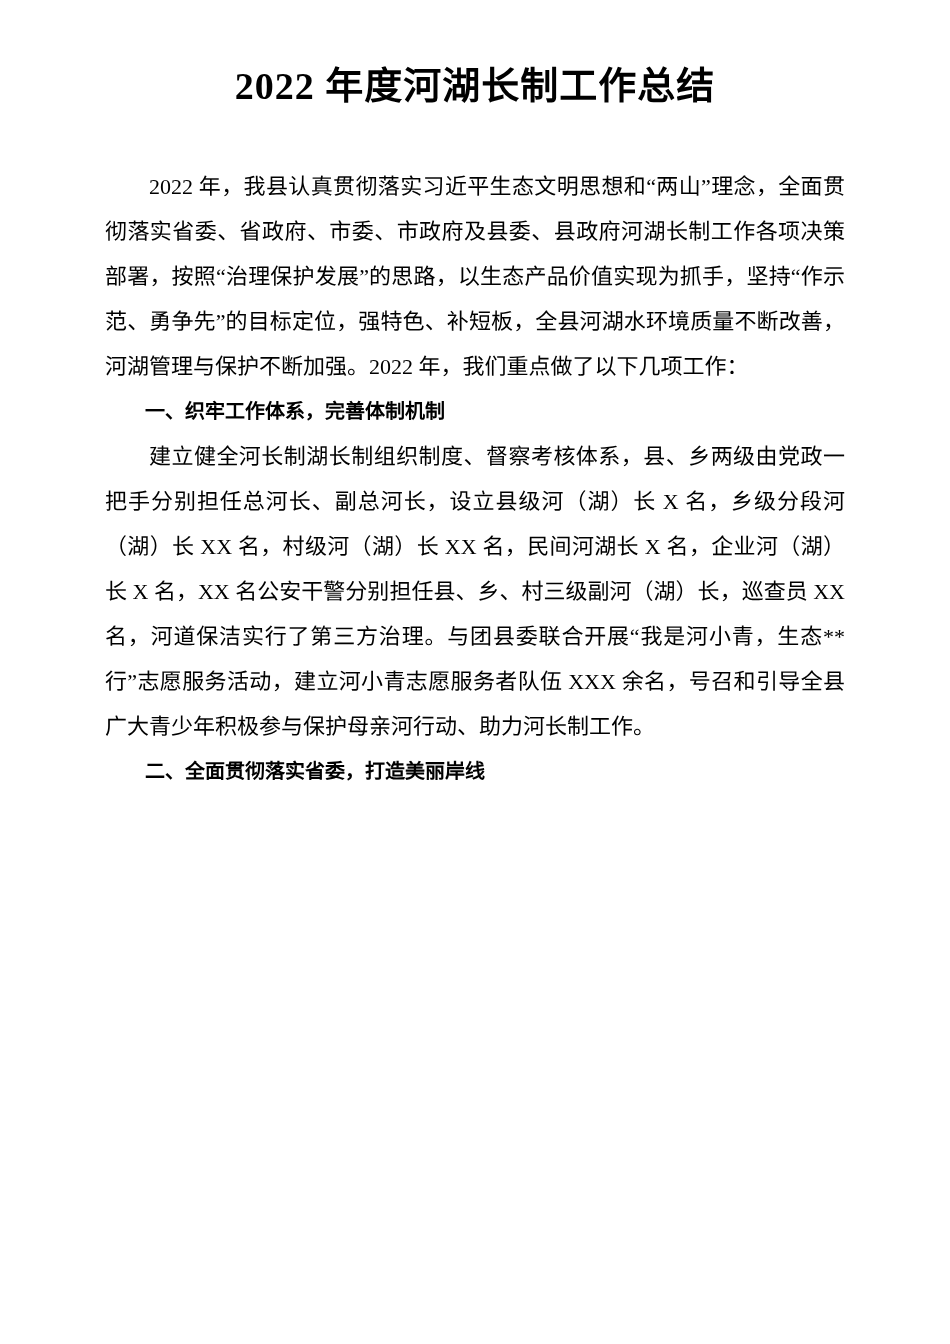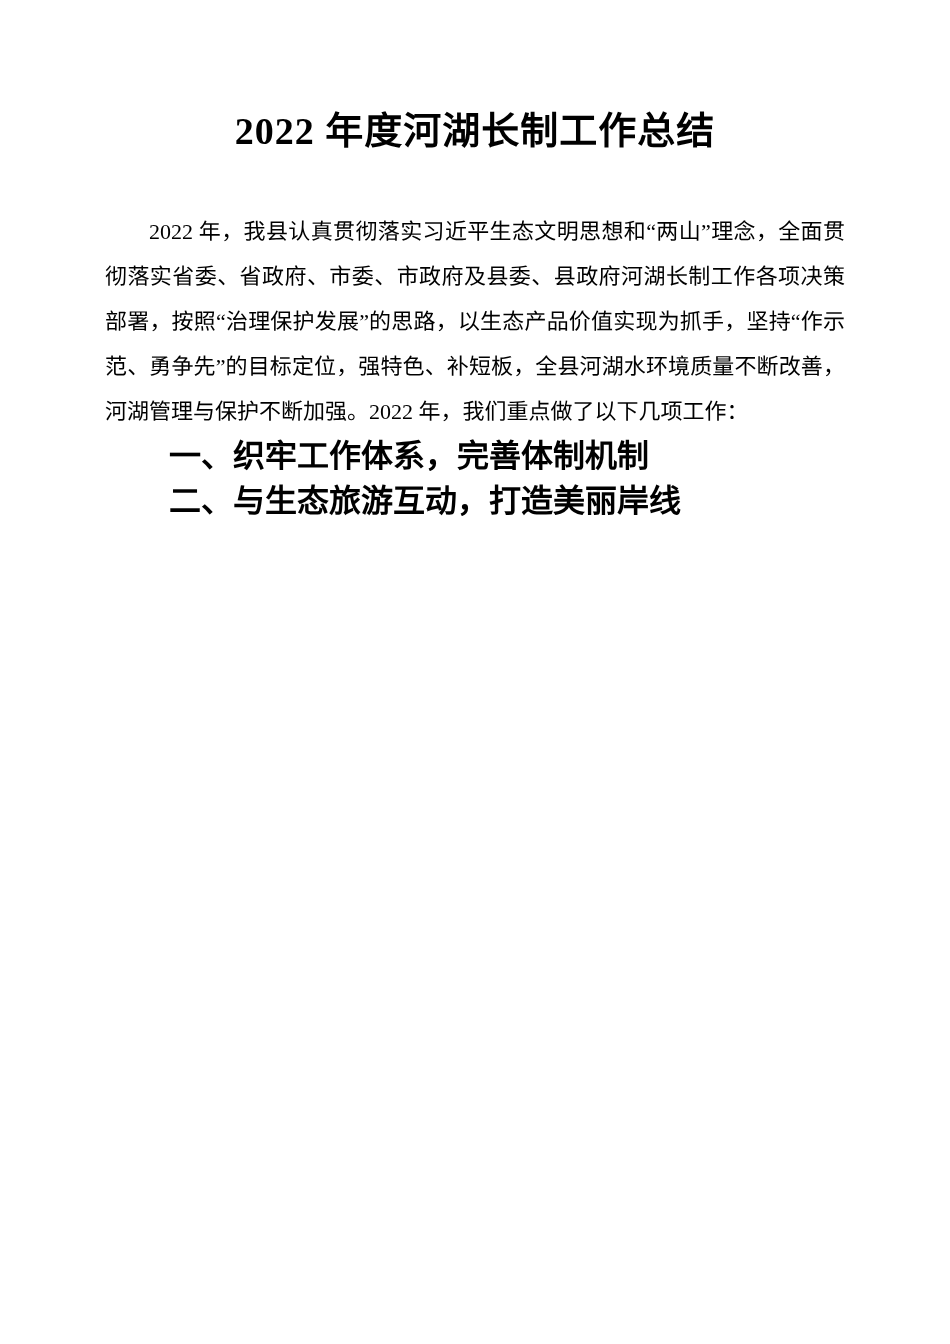--- a/index.html
+++ b/index.html
@@ -10,21 +10,21 @@
   body {
     width: 950px;
     height: 1344px;
     overflow: hidden;
     color: #000000;
   }
   .page {
     box-sizing: border-box;
     width: 950px;
     height: 1344px;
-    padding: 105px 105px 60px 105px;
+    padding: 60px 105px 60px 105px;
     background: #ffffff;
   }
   .doc-title {
     font-family: "Liberation Serif", "DejaVu Serif", serif;
     font-weight: bold;
     font-size: 38px;
     line-height: 52px;
     text-align: center;
     margin: 0 0 52px 0;
     letter-spacing: 1px;
@@ -38,35 +38,36 @@
     font-size: 22px;
     line-height: 45px;
     text-align: justify;
     text-justify: inter-ideograph;
     text-indent: 2em;
     margin: 0;
   }
   .heading {
     font-family: "Liberation Sans", "DejaVu Sans", sans-serif;
     font-weight: bold;
-    font-size: 32px;
+    font-size: 20px;
     line-height: 45px;
     text-indent: 2em;
     margin: 0;
     text-align: left;
   }
 </style>
 </head>
 <body>
 
 <div class="page">
   <h1 class="doc-title">2022 年度河湖长制工作总结</h1>
 
   <div class="doc-body">
     <p class="para">2022 年，我县认真贯彻落实习近平生态文明思想和“两山”理念，全面贯彻落实省委、省政府、市委、市政府及县委、县政府河湖长制工作各项决策部署，按照“治理保护发展”的思路，以生态产品价值实现为抓手，坚持“作示范、勇争先”的目标定位，强特色、补短板，全县河湖水环境质量不断改善，河湖管理与保护不断加强。2022 年，我们重点做了以下几项工作：</p>
 
     <h2 class="heading">一、织牢工作体系，完善体制机制</h2>
 
+    <p class="para">建立健全河长制湖长制组织制度、督察考核体系，县、乡两级由党政一把手分别担任总河长、副总河长，设立县级河（湖）长 X 名，乡级分段河（湖）长 XX 名，村级河（湖）长 XX 名，民间河湖长 X 名，企业河（湖）长 X 名，XX 名公安干警分别担任县、乡、村三级副河（湖）长，巡查员 XX 名，河道保洁实行了第三方治理。与团县委联合开展“我是河小青，生态**行”志愿服务活动，建立河小青志愿服务者队伍 XXX 余名，号召和引导全县广大青少年积极参与保护母亲河行动、助力河长制工作。</p>
 
-    <h2 class="heading">二、与生态旅游互动，打造美丽岸线</h2>
+    <h2 class="heading">二、全面贯彻落实省委，打造美丽岸线</h2>
 
   </div>
 </div>
 
 </body></html>

